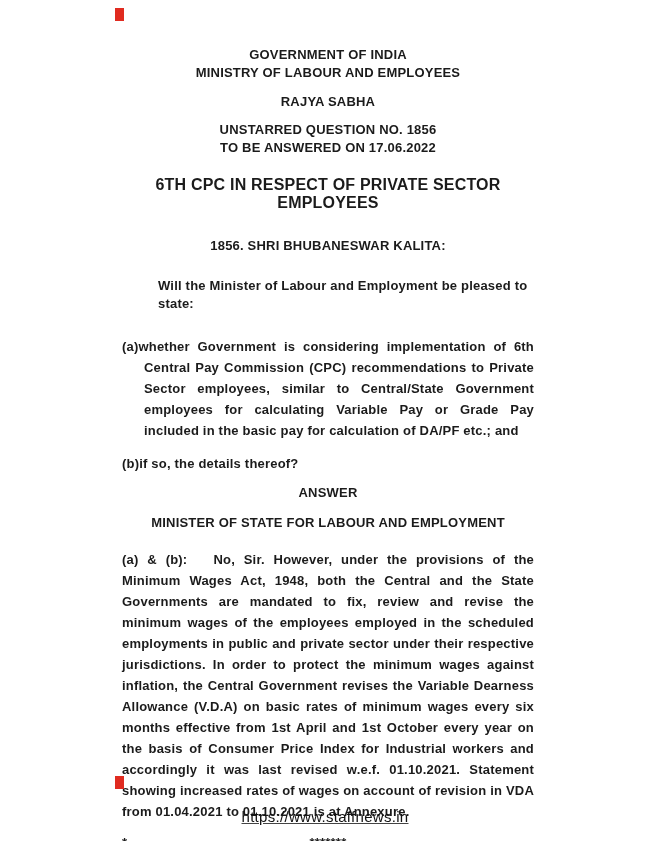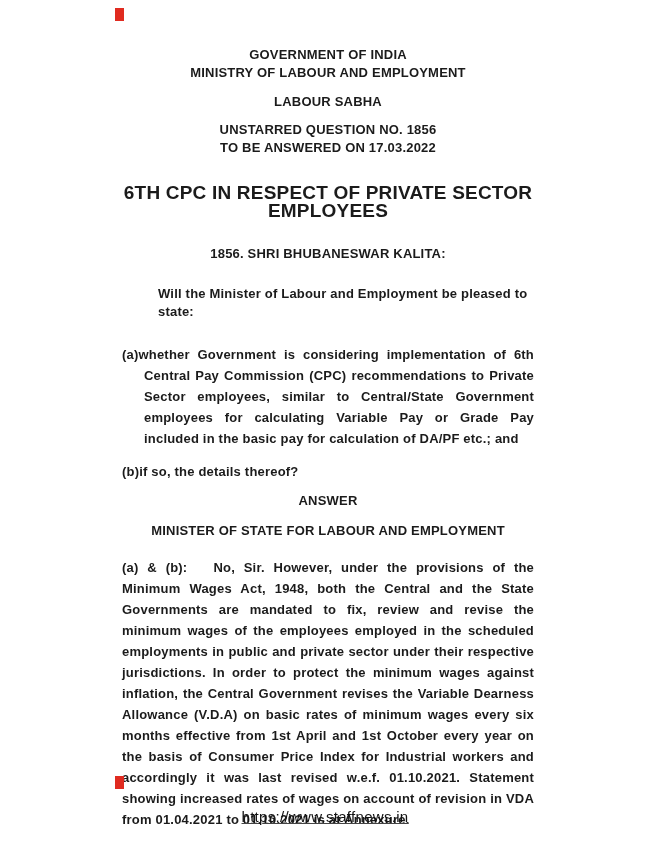--- a/index.html
+++ b/index.html
@@ -14,21 +14,21 @@
     font-size:13px;
     box-sizing:border-box;
     padding:46px 70px 0 76px;
     overflow:hidden;
     letter-spacing:0.2px;
   }
   .center { text-align:center; }
   .hdr-line { line-height:18px; }
   .house { margin-top:11px; line-height:18px; }
   .qblock { margin-top:10px; line-height:18px; }
-  .subject { margin-top:27px; line-height:18px; font-size:19px; }
+  .subject { margin-top:19px; line-height:18px; font-size:16px; }
   .member { margin-top:25px; text-align:center; line-height:18px; }
   .intro { margin-top:22px; padding-left:36px; line-height:18px; }
   .para {
     margin-top:23px;
     text-align:justify;
     line-height:21px;
   }
   .hang {
     padding-left:22px;
     text-indent:-22px;
@@ -73,27 +73,27 @@
 </head>
 <body>
 
 <div class="page">
 
   <span class="red-mark red-tl"></span>
   <span class="red-mark red-tr"></span>
   <span class="red-mark red-bl"></span>
 
   <div class="center hdr-line">GOVERNMENT OF INDIA</div>
-  <div class="center hdr-line">MINISTRY OF LABOUR AND EMPLOYMENT</div>
+  <div class="center hdr-line">MINISTRY OF LABOUR AND EMPLOYEES</div>
 
-  <div class="center house">LABOUR SABHA</div>
+  <div class="center house">RAJYA SABHA</div>
 
   <div class="center qblock">
     <div>UNSTARRED QUESTION NO. 1856</div>
-    <div>TO BE ANSWERED ON 17.03.2022</div>
+    <div>TO BE ANSWERED ON 17.06.2022</div>
   </div>
 
   <div class="center subject">6TH CPC IN RESPECT OF PRIVATE SECTOR EMPLOYEES</div>
 
   <div class="member">1856. SHRI BHUBANESWAR KALITA:</div>
 
   <div class="intro">Will the Minister of Labour and Employment be pleased to state:</div>
 
   <div class="para hang">(a)whether Government is considering implementation of 6th Central Pay Commission (CPC) recommendations to Private Sector employees, similar to Central/State Government employees for calculating Variable Pay or Grade Pay included in the basic pay for calculation of DA/PF etc.; and</div>
   <div class="partb">(b)if so, the details thereof?</div>

